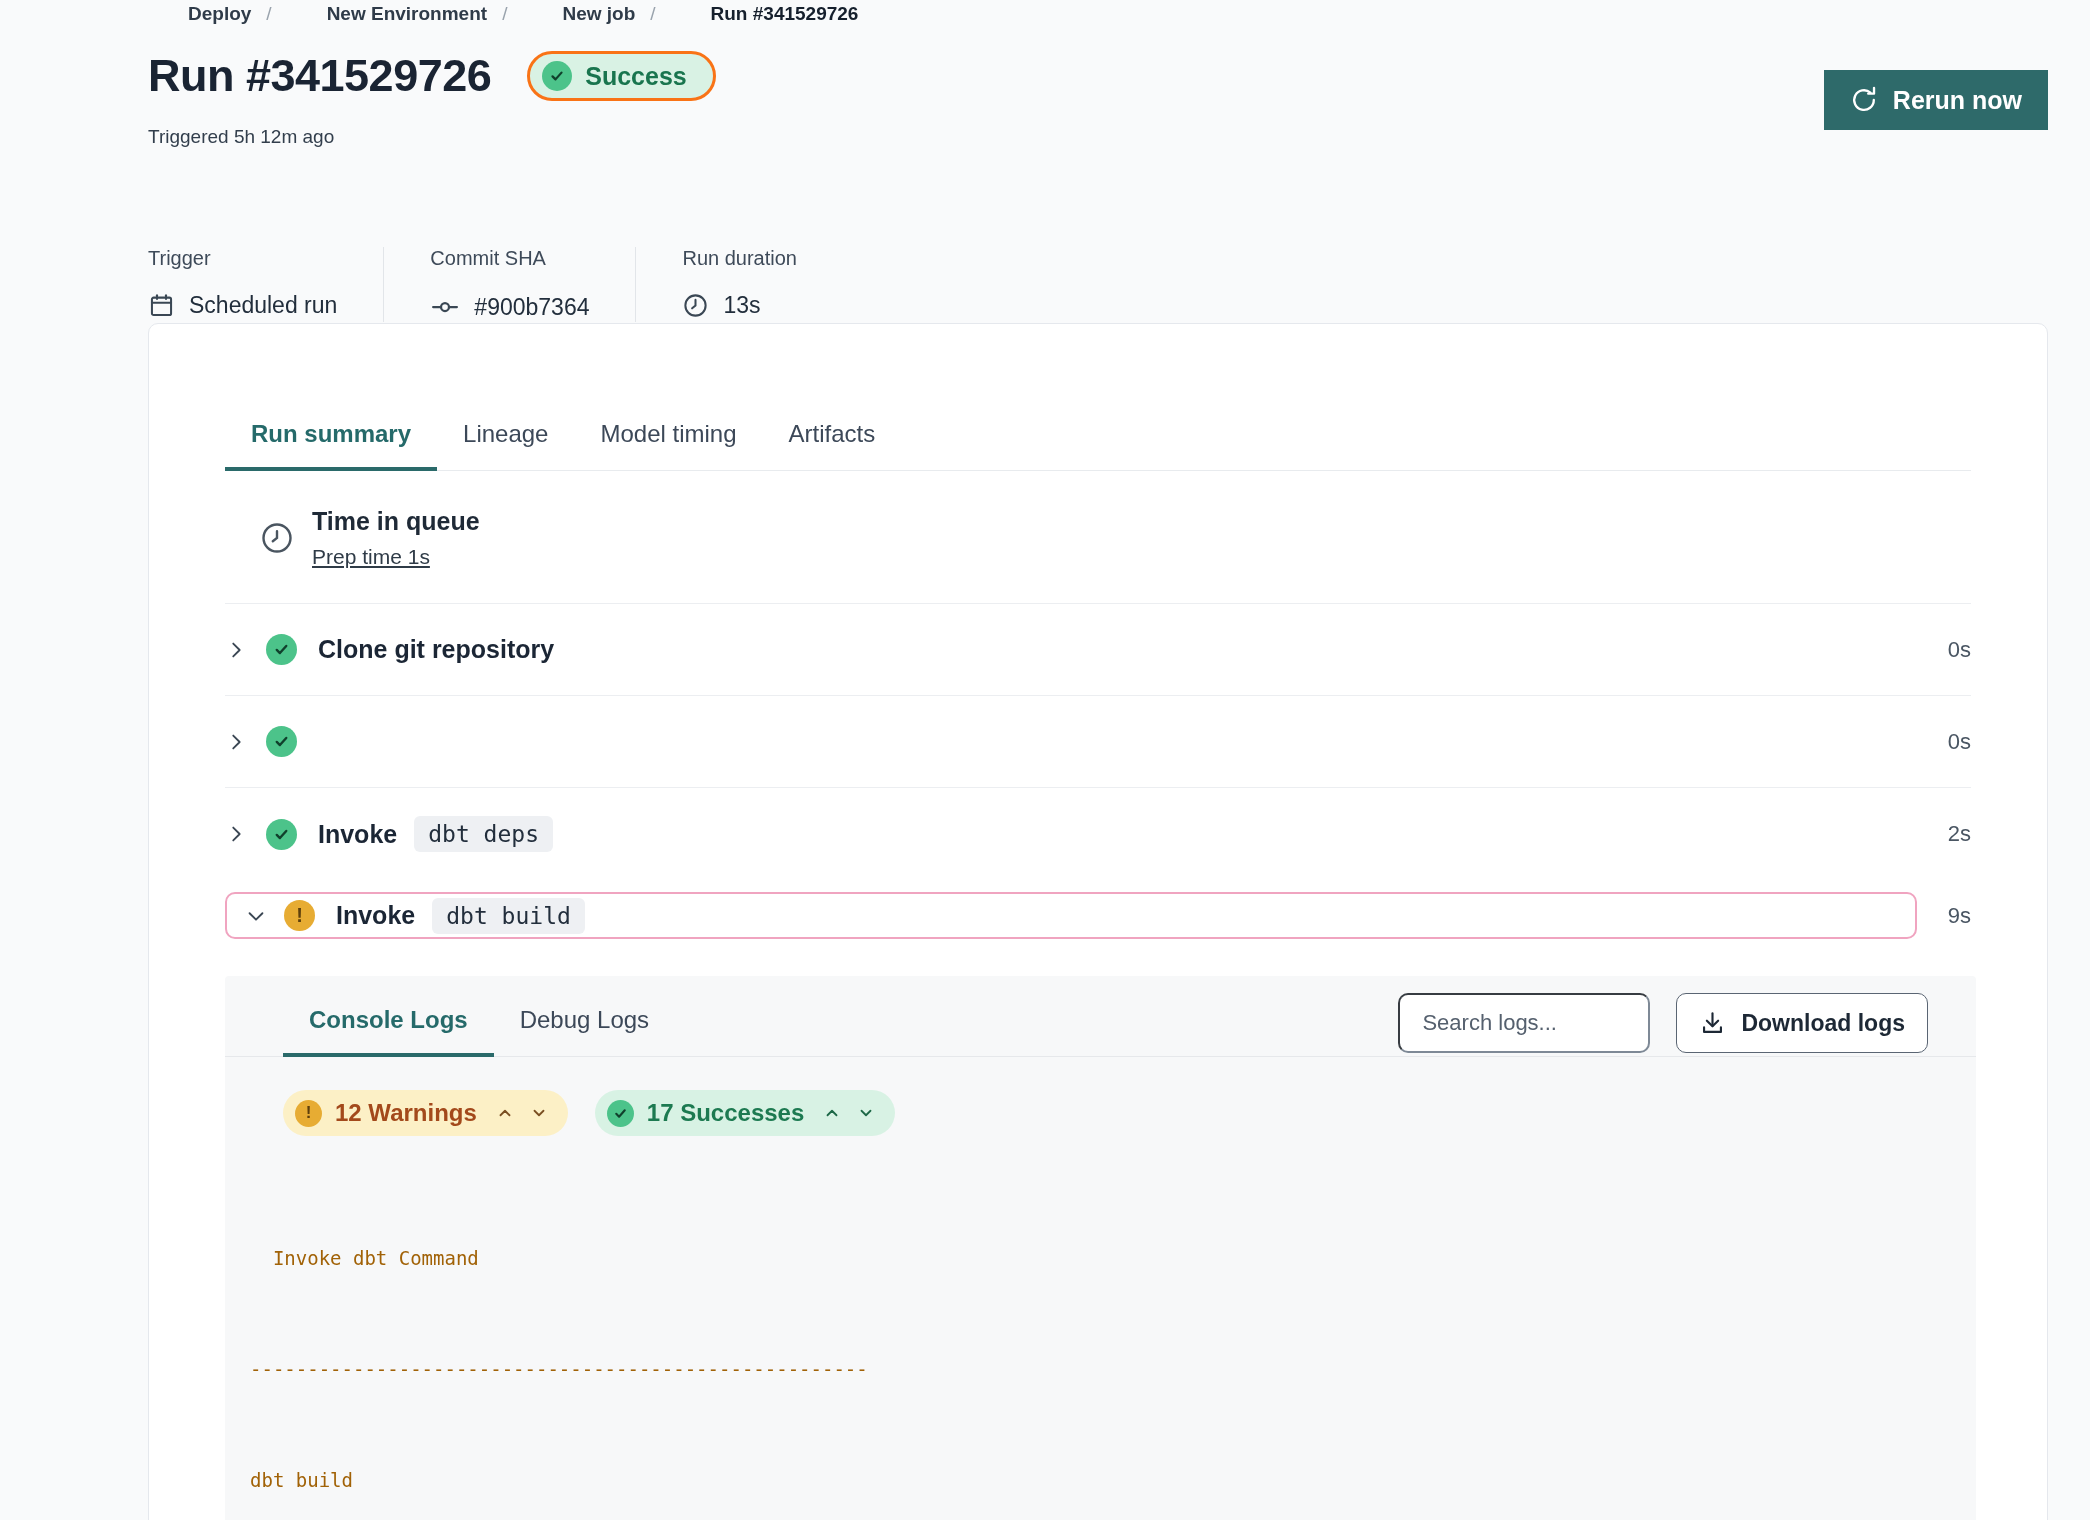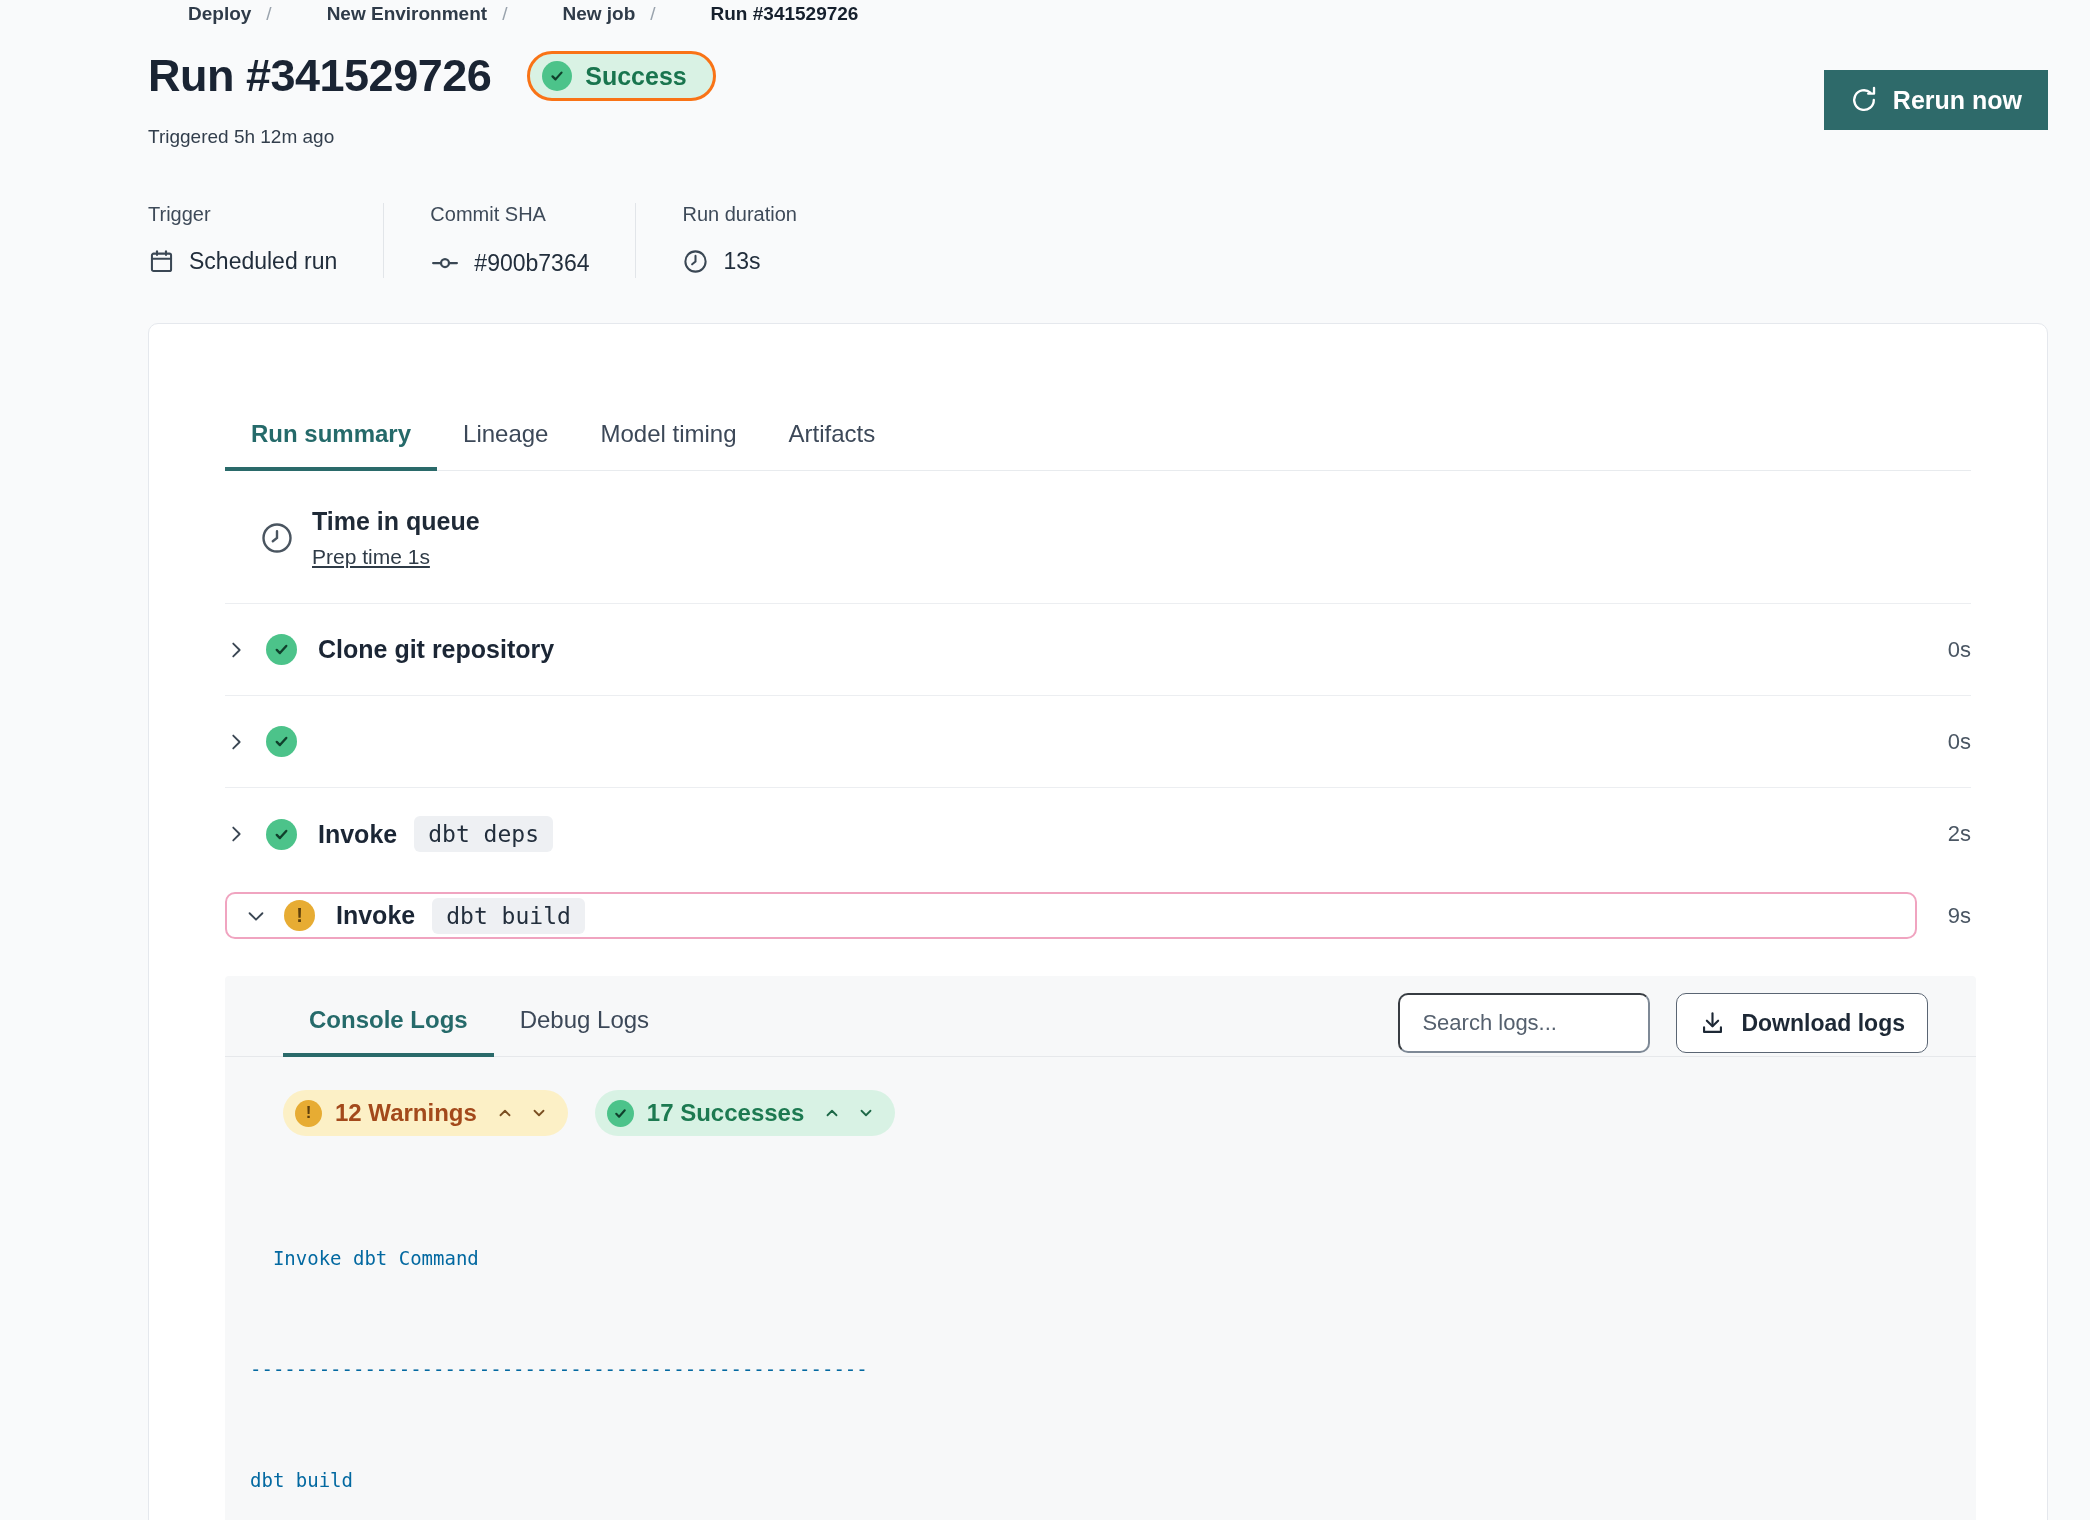--- a/index.html
+++ b/index.html
@@ -30,21 +30,21 @@
   .ci-warning { background:#e7ac33; }
   .ci-warning .bang { font-weight:700; color:#5d3f0c; }
   .triggered { position:absolute; left:148px; top:126px; font-size:19px; color:#323e4c; }
 
   .rerun-btn { position:absolute; right:42px; top:70px; height:60px; padding:0 26px;
     background:#2e6a6a; border:none; border-radius:0; display:flex; align-items:center; gap:15px;
     color:#ffffff; font-size:25px; font-weight:600; font-family:inherit; cursor:pointer; }
 
   
   .meta { position:absolute; left:148px; top:203px; display:flex; }
-  .meta-col { padding:0 46px; border-left:1px solid #e2e5e9; }
+  .meta-col { padding:0 46px; border-left:1px solid #e2e5e9;margin-top:44px; }
   .meta-col:first-child { padding-left:0; border-left:none; }
   .meta-label { font-size:20px; color:#3e4a59; }
   .meta-value { margin-top:22px; display:flex; align-items:center; gap:14px;
     font-size:23px; color:#222e3c; }
 
   
   .card { position:absolute; left:148px; top:323px; width:1900px; height:1230px;
     background:#ffffff; border:1px solid #e5e8ed; border-radius:10px 10px 0 0; }
 
   
@@ -96,21 +96,21 @@
     padding:0 20px 0 12px; cursor:pointer; }
   .badge-pill .chevs { display:flex; gap:16px; margin-left:6px; align-items:center; }
   .badge-warn { background:#fcf0c6; }
   .badge-warn .label { font-size:24px; font-weight:700; color:#a3491b; }
   .badge-success { background:#d8f2e4; }
   .badge-success .label { font-size:24px; font-weight:700; color:#1d7a51; }
 
   .log-body { margin:30px 25px 0 16px; font-family:"DejaVu Sans Mono", monospace;
     font-size:19px; line-height:37px; color:#313d4b; white-space:pre-wrap; word-break:break-word; }
   .log-line { padding-left:9px; }
-  .log-line.teal { color:#0369a1; }
+  .log-line.teal { color:#a16207; }
 </style>
 </head>
 <body>
 
 <nav class="breadcrumb">
   <span class="crumb">Deploy</span>
   <span class="sep">/</span>
   <span class="crumb">New Environment</span>
   <span class="sep">/</span>
   <span class="crumb">New job</span>

